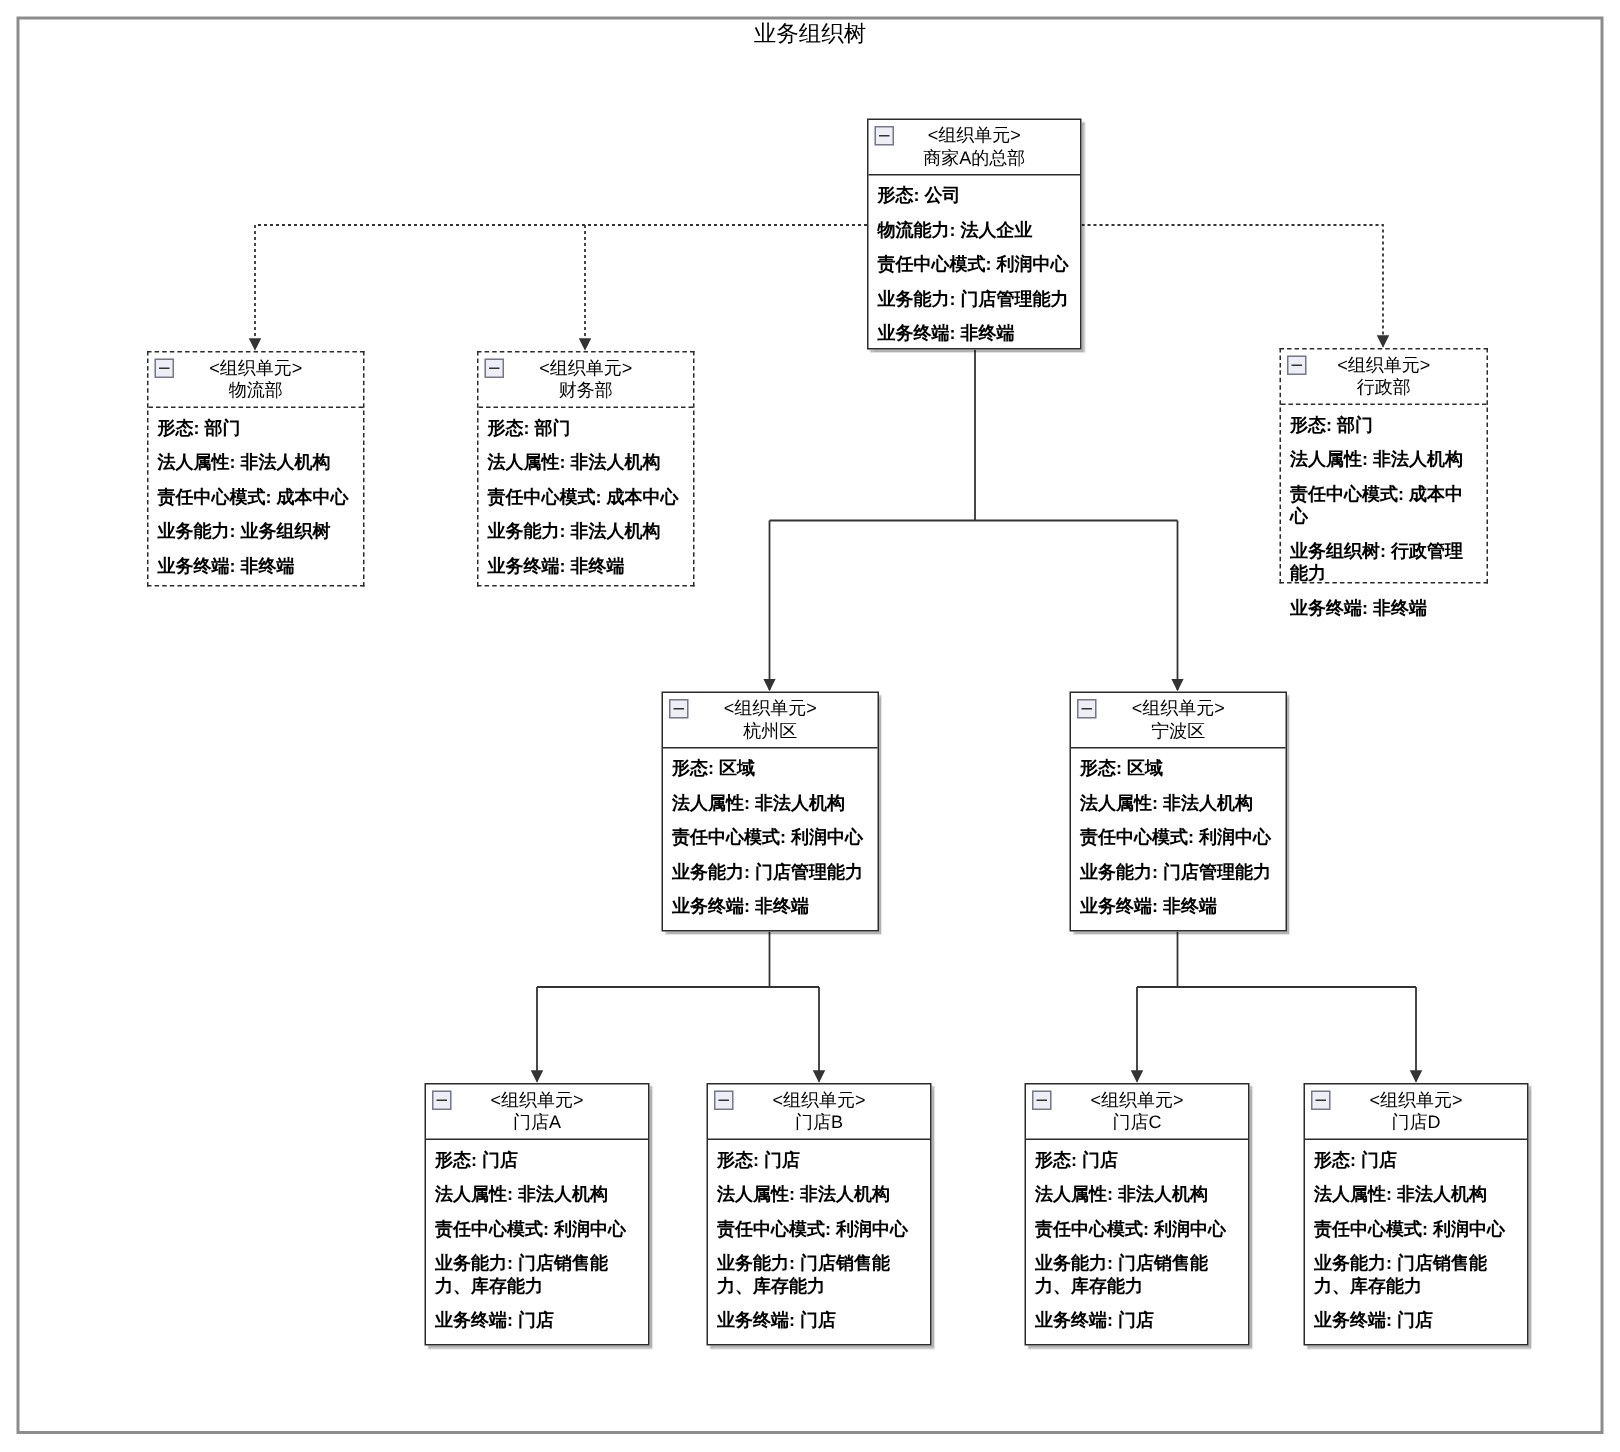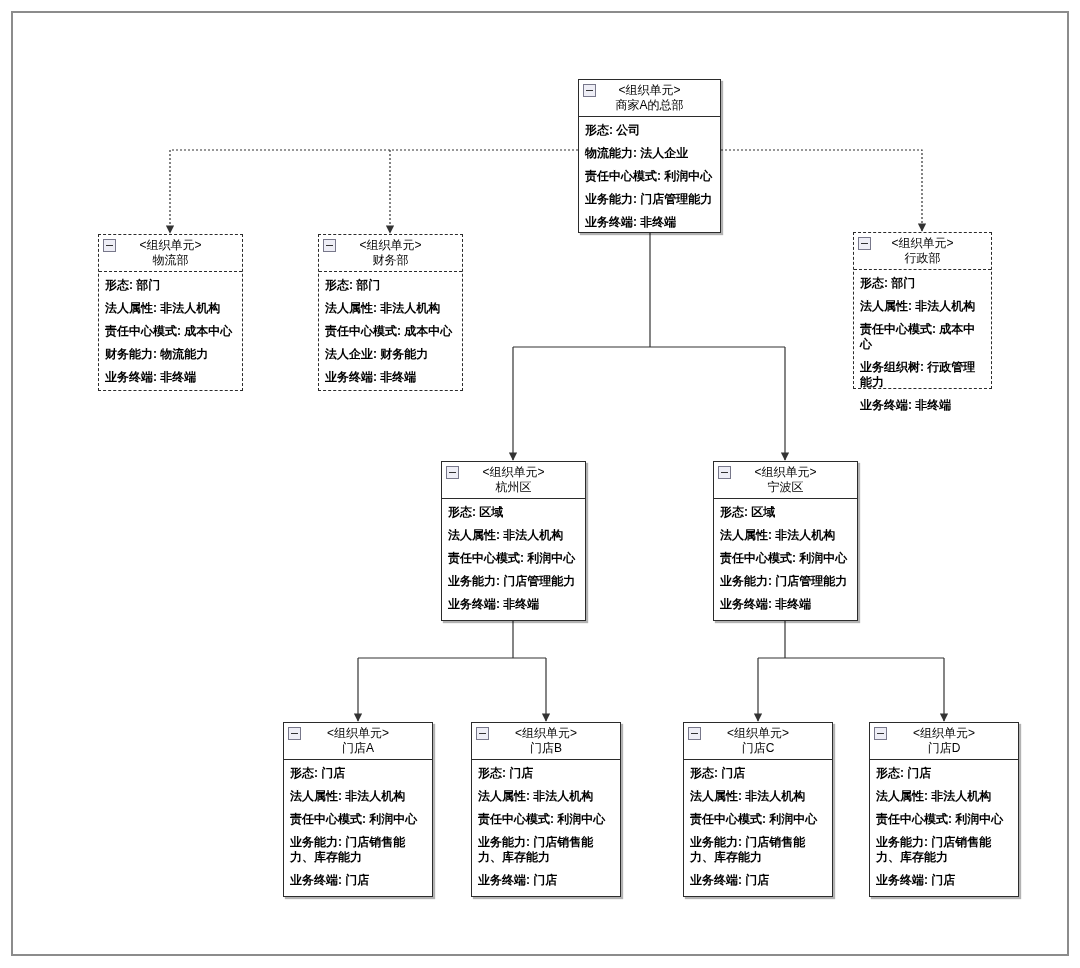--- a/index.html
+++ b/index.html
@@ -34,20 +34,21 @@
   .collapse-btn .minus{display:block;width:7px;height:1px;background:#333;margin:5px auto 0 auto;}
   .node-stereotype,.node-name{font-size:12px;line-height:15px;white-space:nowrap;}
   .node-body{padding:6px 5px 0 6px;text-align:left;font-weight:bold;}
   .node-field{margin:0 0 8px 0;}
 </style>
 </head>
 <body>
 
 <div id="canvas">
   <div id="frame"></div>
+  <div id="title">业务组织树</div>
 
   <svg class="edges" width="1080" height="968">
     <defs>
       <marker id="arrow" viewBox="0 0 10 10" refX="9" refY="5" markerWidth="7" markerHeight="7" orient="auto-start-reverse">
         <path d="M0,0 L10,5 L0,10 z" fill="#333333"></path>
       </marker>
     </defs>
     <g stroke="#333333" fill="none" stroke-width="1.2" stroke-dasharray="2 2">
       <polyline points="578,150 170,150 170,233" marker-end="url(#arrow)"></polyline>
       <polyline points="390,150 390,233" marker-end="url(#arrow)"></polyline>
@@ -92,38 +93,38 @@
           <span class="minus"></span>
         </span>
         <div class="node-stereotype">&lt;组织单元&gt;</div>
         <div class="node-name">物流部</div>
       </div>
       <div class="node-body">
 
       <div class="node-field">形态: 部门</div>
         <div class="node-field">法人属性: 非法人机构</div>
         <div class="node-field">责任中心模式: 成本中心</div>
-        <div class="node-field">财务能力: 物流能力</div>
+        <div class="node-field">业务能力: 业务组织树</div>
         <div class="node-field">业务终端: 非终端</div>
       </div>
     </div>
     <div class="node dashed" style="left: 318px; top: 234px; width: 145px; height: 157px;">
       <div class="node-header">
         <span class="collapse-btn">
           <span class="minus"></span>
         </span>
         <div class="node-stereotype">&lt;组织单元&gt;</div>
         <div class="node-name">财务部</div>
       </div>
       <div class="node-body">
 
       <div class="node-field">形态: 部门</div>
         <div class="node-field">法人属性: 非法人机构</div>
         <div class="node-field">责任中心模式: 成本中心</div>
-        <div class="node-field">法人企业: 财务能力</div>
+        <div class="node-field">业务能力: 非法人机构</div>
         <div class="node-field">业务终端: 非终端</div>
       </div>
     </div>
     <div class="node dashed" style="left: 853px; top: 232px; width: 139px; height: 157px;">
       <div class="node-header">
         <span class="collapse-btn">
           <span class="minus"></span>
         </span>
         <div class="node-stereotype">&lt;组织单元&gt;</div>
         <div class="node-name">行政部</div>

